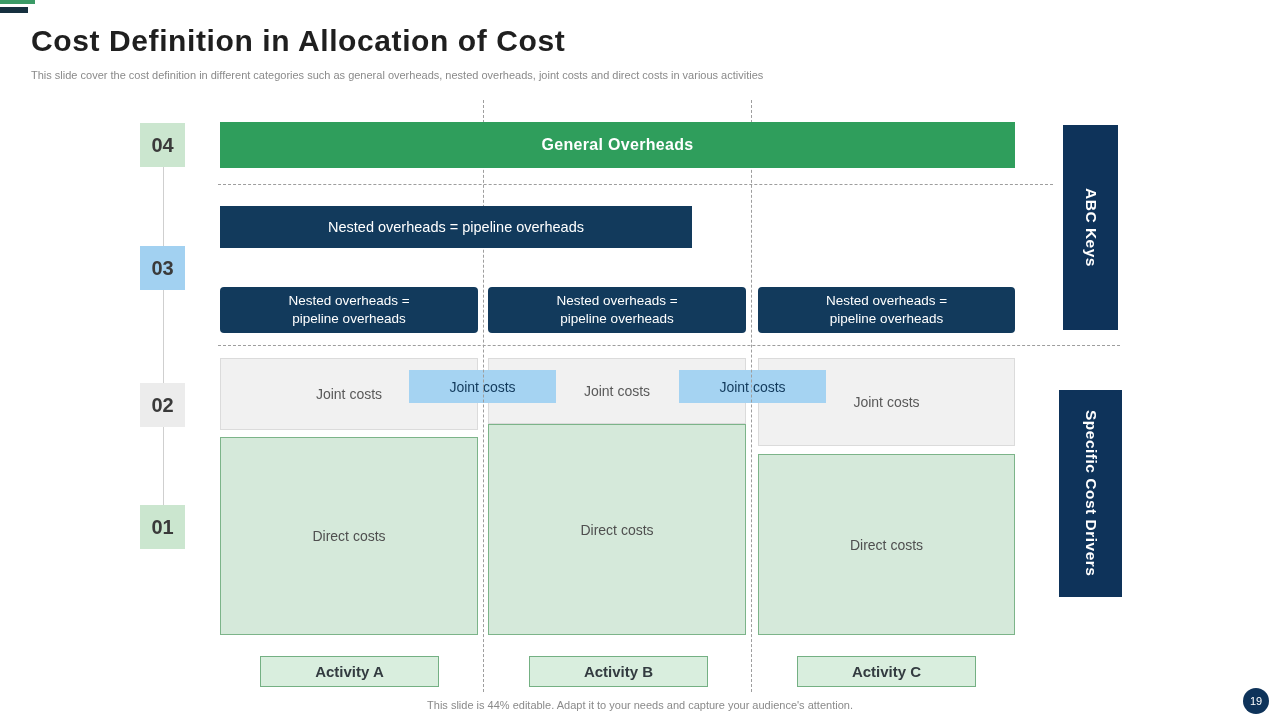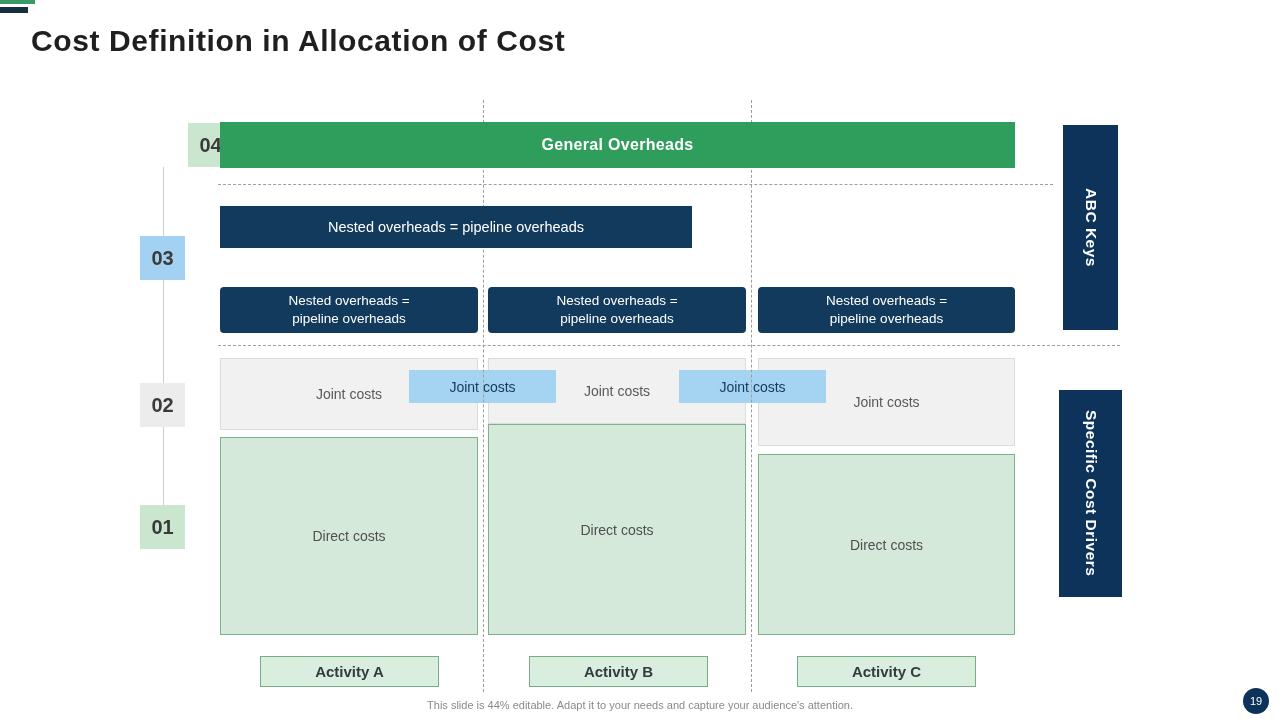--- a/index.html
+++ b/index.html
@@ -15,22 +15,22 @@
   .accent-navy{position:absolute;left:0;top:7px;width:28px;height:6px;background:var(--accent-navy,#16303F);}
 
   .title{position:absolute;left:31px;top:24px;font-size:30px;font-weight:bold;
          color:var(--text-dark,#1F1F1F);letter-spacing:.6px;white-space:nowrap;}
   .subtitle{position:absolute;left:31px;top:69px;font-size:11px;color:var(--text-gray,#8A8A8A);white-space:nowrap;}
 
   
   .tl-line{position:absolute;left:163px;top:167px;height:381px;width:0;border-left:1px solid #CFCFCF;z-index:1;}
   .tl-box{position:absolute;left:140px;width:45px;height:44px;display:flex;align-items:center;justify-content:center;
           font-size:20px;font-weight:bold;color:#3A3A3A;z-index:2;}
-  .tl-04{top:123px;background:var(--timeline-green,#CBE6CF);margin-left:48px;}
-  .tl-03{top:236px;background:var(--timeline-blue,#A2D1F1);}
+  .tl-04{top:123px;background:var(--timeline-green,#CBE6CF);}
+  .tl-03{top:246px;background:var(--timeline-blue,#A2D1F1);}
   .tl-02{top:383px;background:var(--timeline-gray,#ECECEC);}
   .tl-01{top:505px;background:var(--timeline-green,#CBE6CF);}
 
   
   .vdash{position:absolute;top:100px;height:592px;width:0;border-left:1px dashed #9E9E9E;z-index:3;}
   .vdash-1{left:483px;} .vdash-2{left:751px;}
   .hdash{position:absolute;height:0;border-top:1px dashed #9E9E9E;z-index:3;}
   .hdash-1{left:218px;top:184px;width:835px;}
   .hdash-2{left:218px;top:345px;width:902px;}
 
@@ -78,20 +78,21 @@
 </style>
 </head>
 <body>
 
 <div class="slide">
 
   <div class="accent-green"></div>
   <div class="accent-navy"></div>
 
   <div class="title">Cost Definition in Allocation of Cost</div>
+  <div class="subtitle">This slide cover the cost definition in different categories such as general overheads, nested overheads, joint costs and direct costs in various activities</div>
 
   <div class="tl-line"></div>
   <div class="tl-box tl-04">04</div>
   <div class="tl-box tl-03">03</div>
   <div class="tl-box tl-02">02</div>
   <div class="tl-box tl-01">01</div>
 
   <div class="vdash vdash-1"></div>
   <div class="vdash vdash-2"></div>
   <div class="hdash hdash-1"></div>

